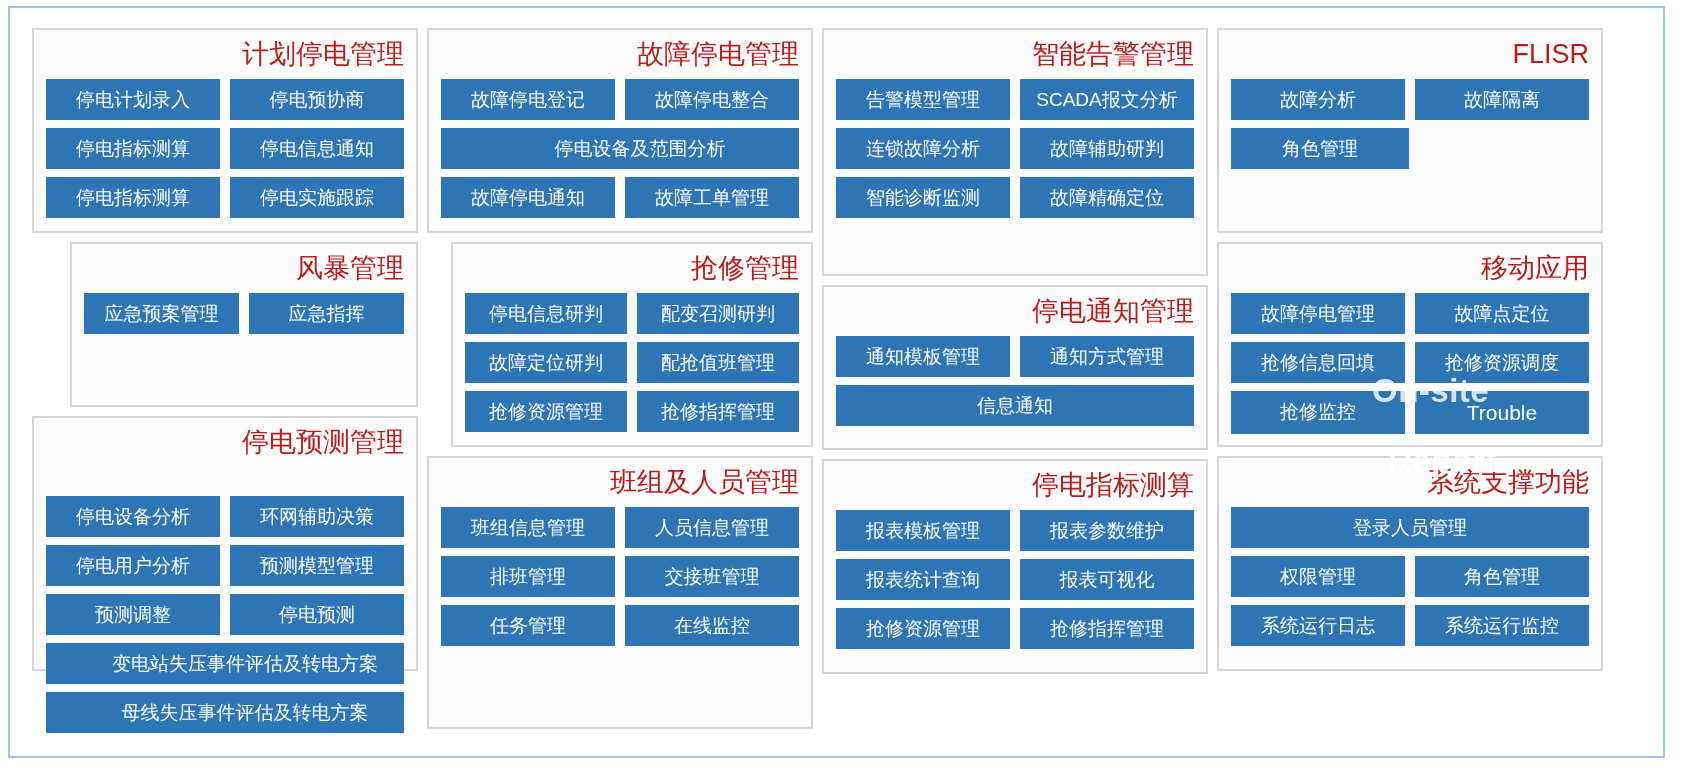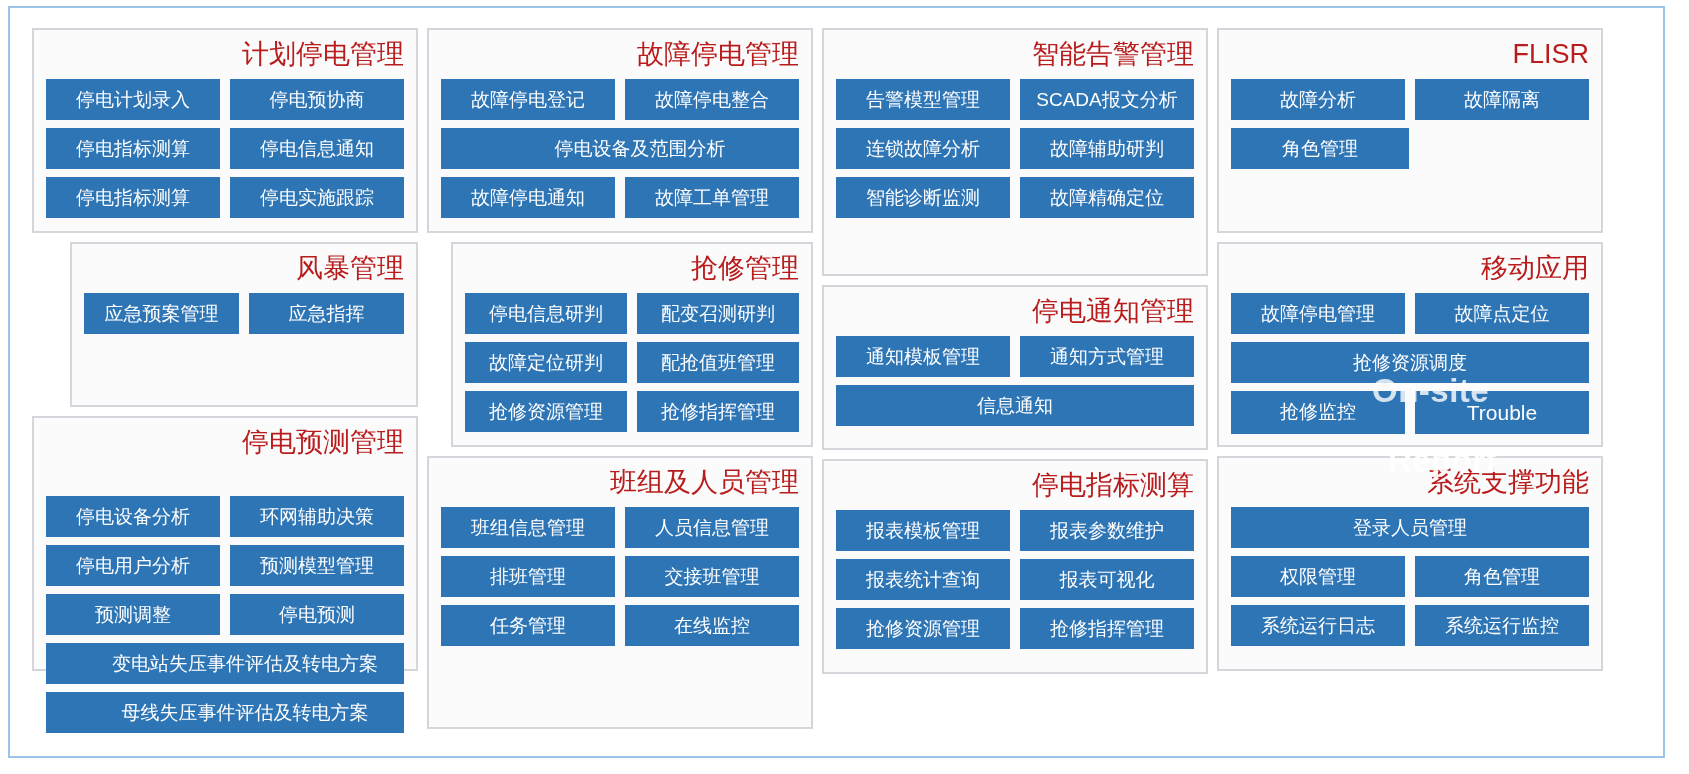--- a/index.html
+++ b/index.html
@@ -247,20 +247,21 @@
           </div>
         </div>
         <div class="panel" style="height: 205px;">
           <div class="panel-title">移动应用</div>
           <div class="btn-grid">
             <div class="btn-row">
               <div class="btn">故障停电管理</div>
               <div class="btn">故障点定位</div>
             </div>
             <div class="btn-row">
+              <div class="btn">抢修信息回填</div>
               <div class="btn">抢修资源调度</div>
             </div>
             <div class="btn-row">
               <div class="btn">抢修监控</div>
               <div class="btn en">Trouble</div>
             </div>
           </div>
         </div>
         <div class="panel" style="height: 215px;">
           <div class="panel-title">系统支撑功能</div>

